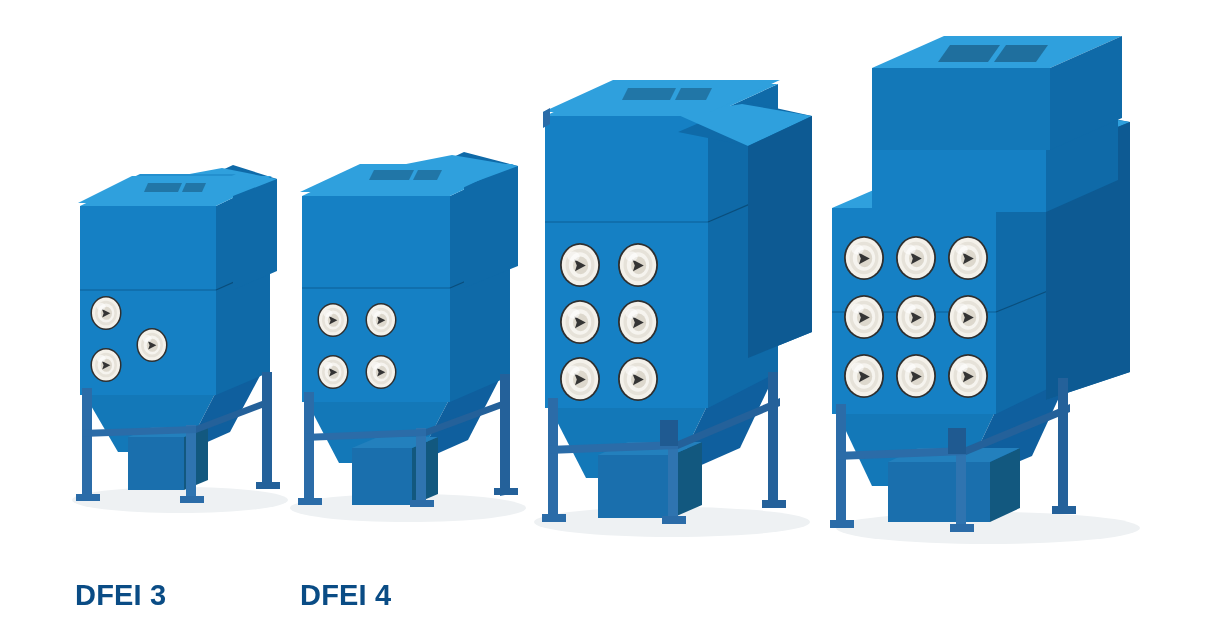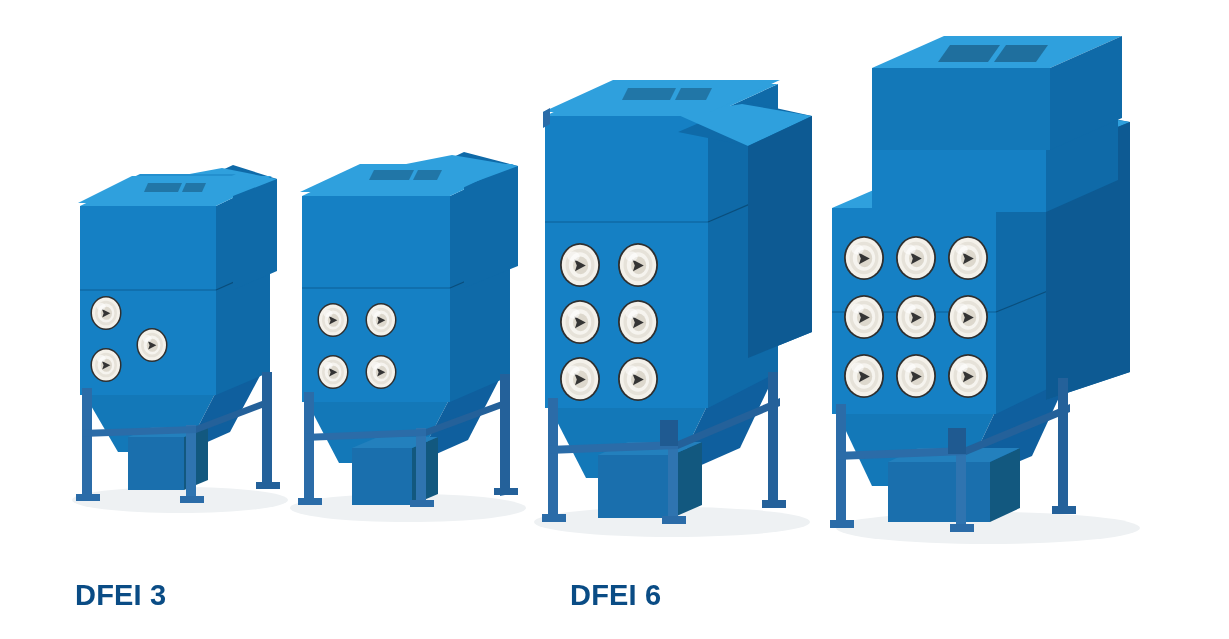--- a/index.html
+++ b/index.html
@@ -330,15 +330,15 @@
           </g>
         <g>
             <use href="#filterCart" x="968" y="376"></use>
           </g>
       </g>
     </g>
   </svg>
 
   <div class="label-row">
     <div class="unit-label" style="left:75px;top:10px;">DFEI 3</div>
-    <div class="unit-label" style="left:570px;top:10px;">DFEI 6</div>
+    <div class="unit-label" style="left:300px;top:10px;">DFEI 4</div>
   </div>
 </div>
 
 </body></html>

